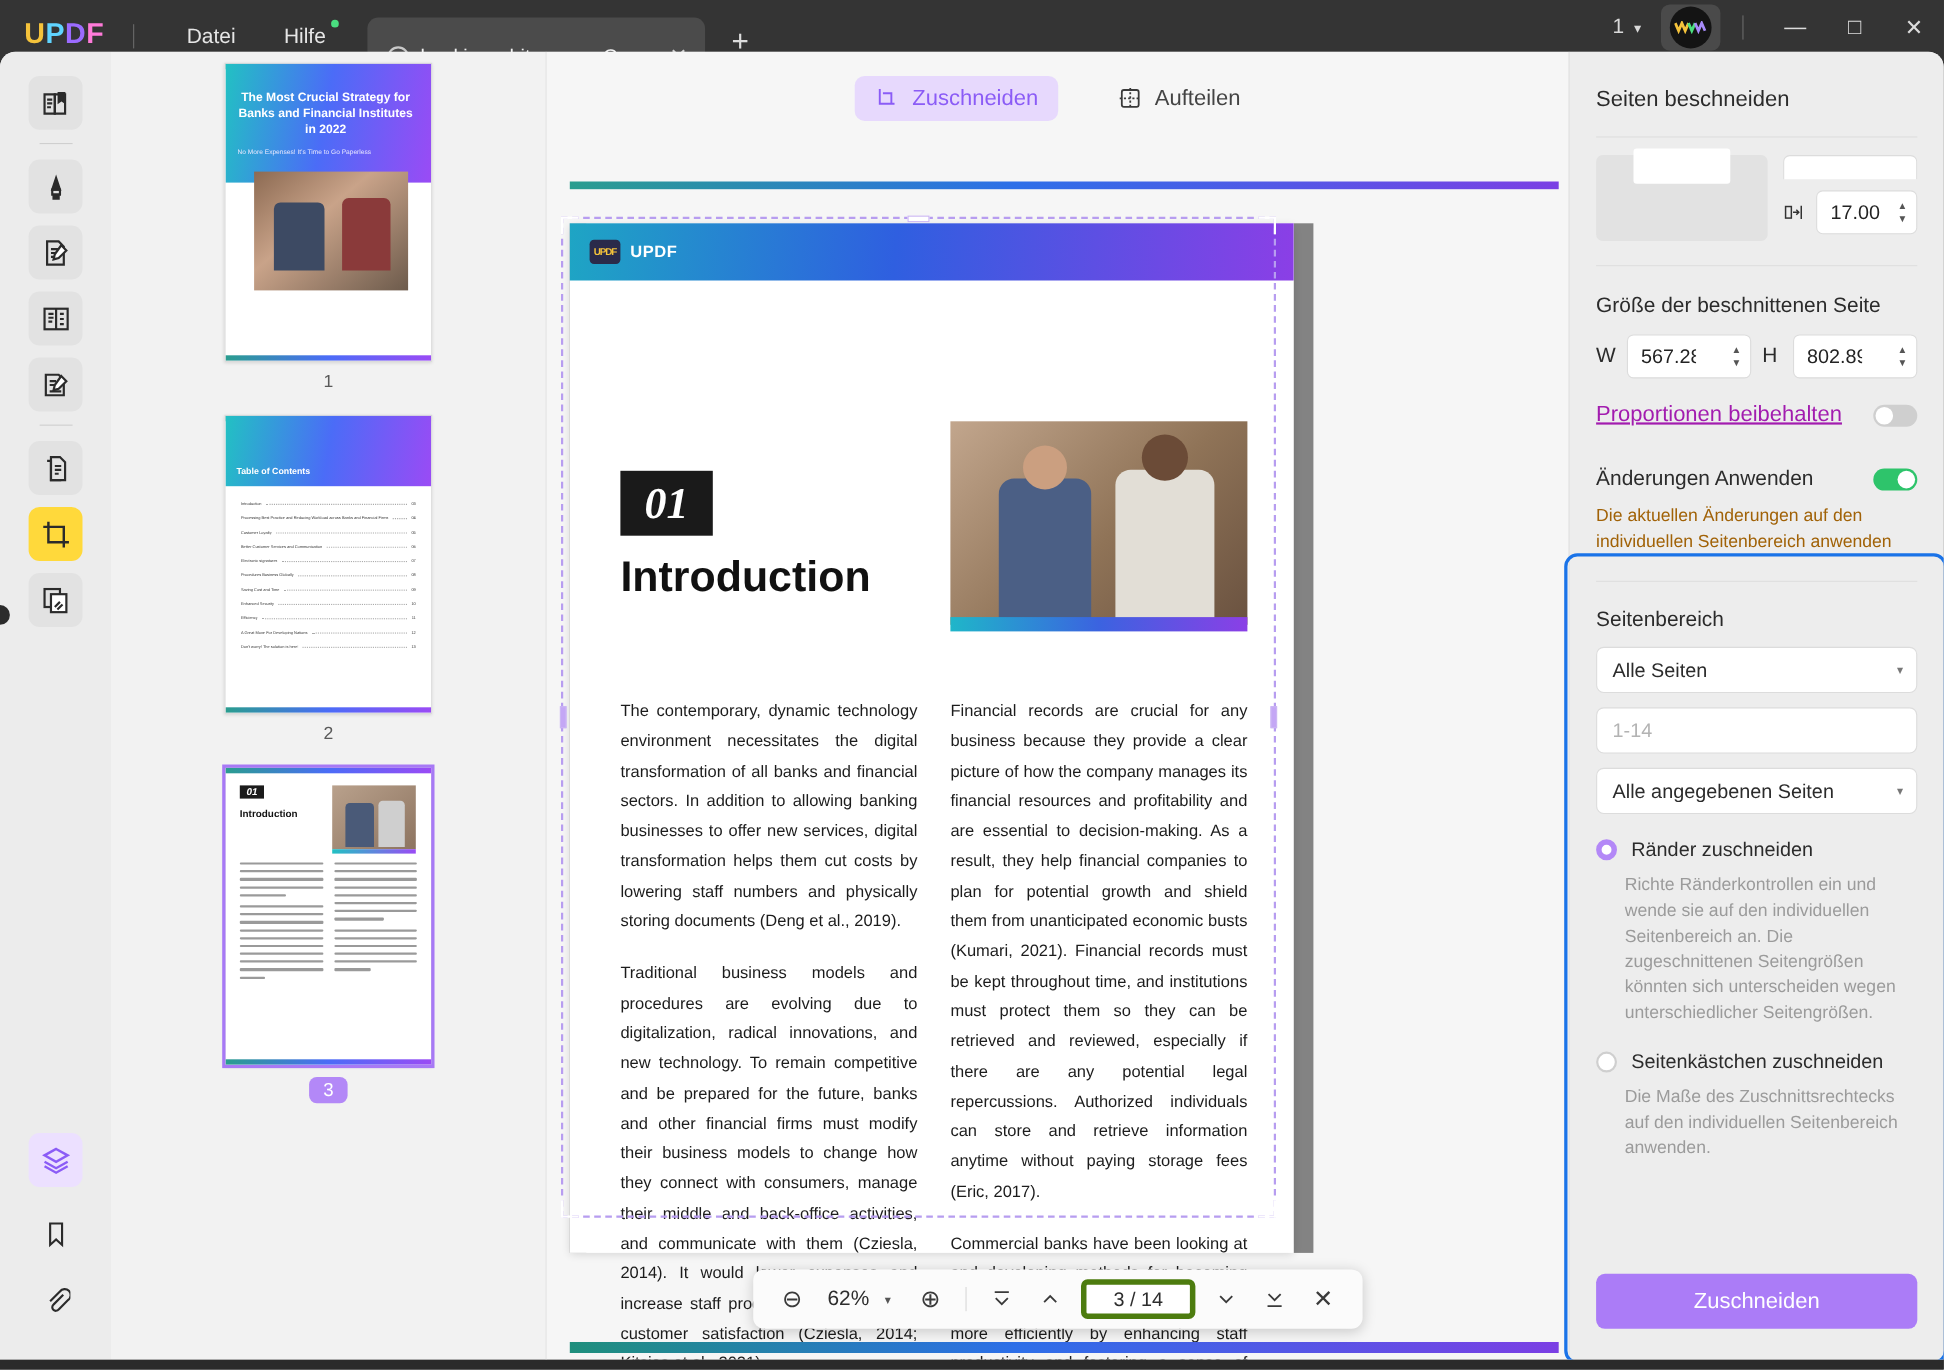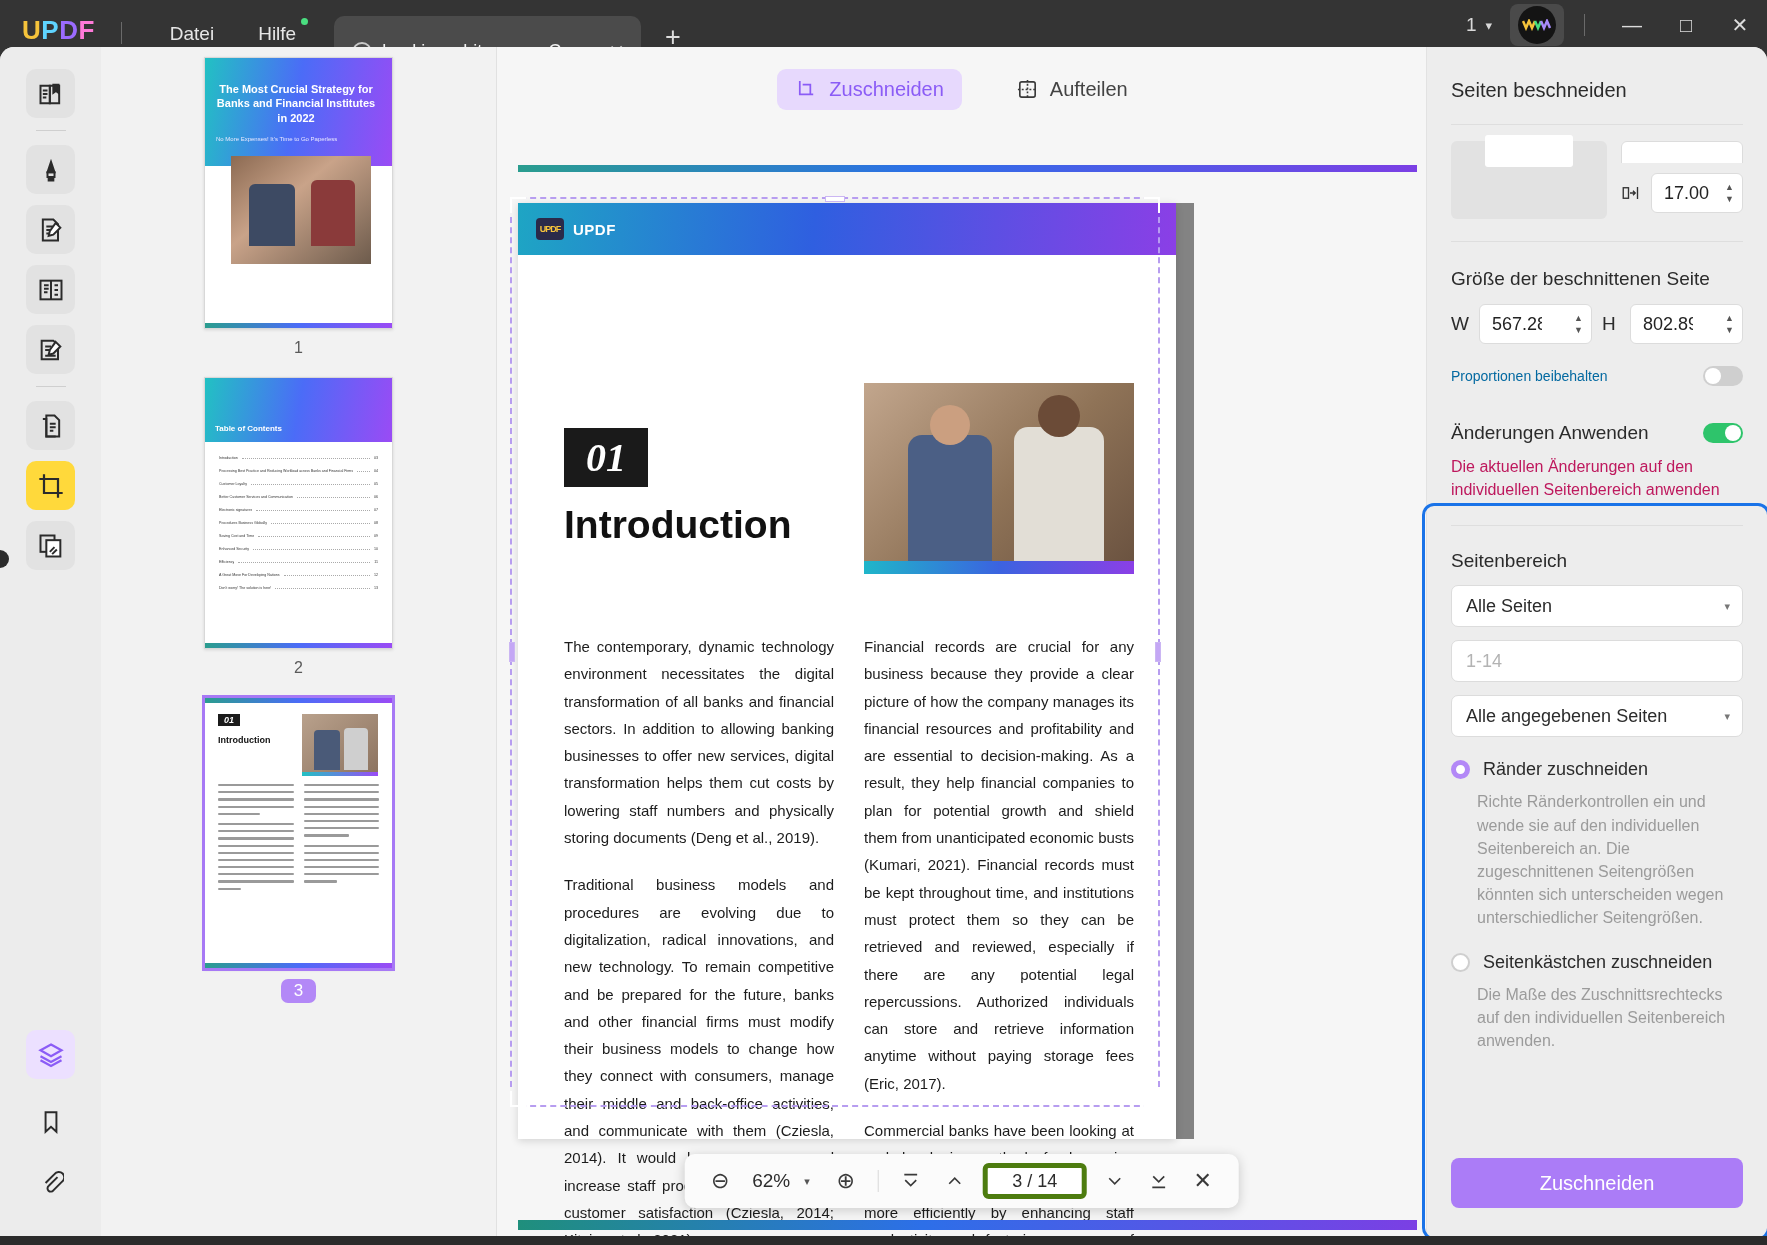--- a/index.html
+++ b/index.html
@@ -316,35 +316,35 @@
 
   .rp-sub { font-size:19px;color:#2b2b2b;padding:26px 0 0 24px; }
   .wh-row { display:flex;align-items:center;gap:10px;padding:14px 24px 0 24px; }
   .wh-lbl { font-size:19px;color:#2b2b2b;width:18px; }
   .wh-spin { flex:1;gap:32px; }
 
   .prop-row {
     display:flex;align-items:center;justify-content:space-between;
     padding:22px 24px 0 24px;
   }
-  .prop-lbl { font-size:14px;color:#0369a1; }
+  .prop-lbl { font-size:20px;color:#a21caf;text-decoration:underline; }
   .toggle { width:40px;height:20px;border-radius:10px;background:#cfcfcf;position:relative; }
   .toggle::after{content:"";position:absolute;left:2px;top:2px;width:16px;height:16px;
     border-radius:50%;background:#fff;}
   .toggle.on { background:#2ec46b; }
   .toggle.on::after { left:auto;right:2px; }
 
   .hl-box {
     position:absolute; left:-5px; right:-3px; top:456px; bottom:-4px;
     border:3px solid #1a73e8; border-radius:12px; pointer-events:none;
   }
   .apply-sec { padding:36px 24px 0 24px; }
   .apply-head { display:flex;align-items:center;justify-content:space-between; }
   .apply-title { font-size:19px;color:#2b2b2b; }
-  .apply-desc { font-size:16px;color:#be185d;line-height:1.45;margin-top:11px; }
+  .apply-desc { font-size:16px;color:#a16207;line-height:1.45;margin-top:11px; }
   .rp-hr2 { height:1px;background:#dedede;margin:24px 24px 0 24px; }
   .range-lbl { font-size:19px;color:#2b2b2b;padding:24px 0 0 24px; }
   .select {
     margin:13px 24px 0 24px; height:42px;background:#fff;
     border:1px solid #dcdcdc;border-radius:7px;
     display:flex;align-items:center;justify-content:space-between;
     padding:0 12px 0 14px; font-size:18px;color:#2b2b2b;
   }
   .select .arr { font-size:11px;color:#777; }
   .textinput {

